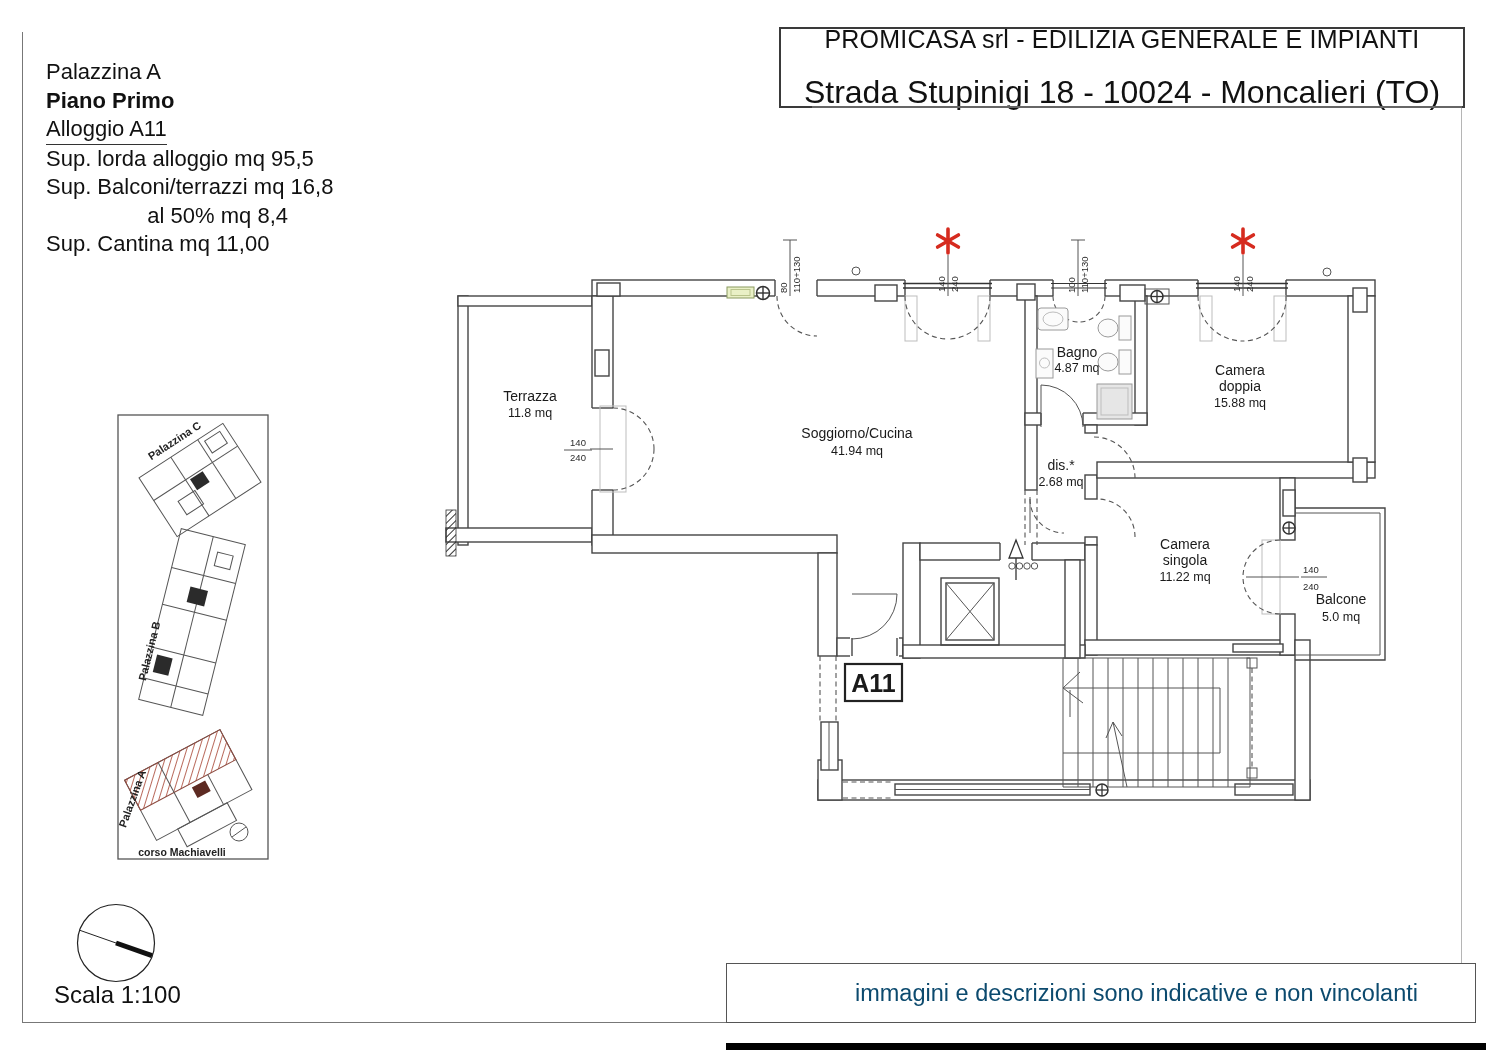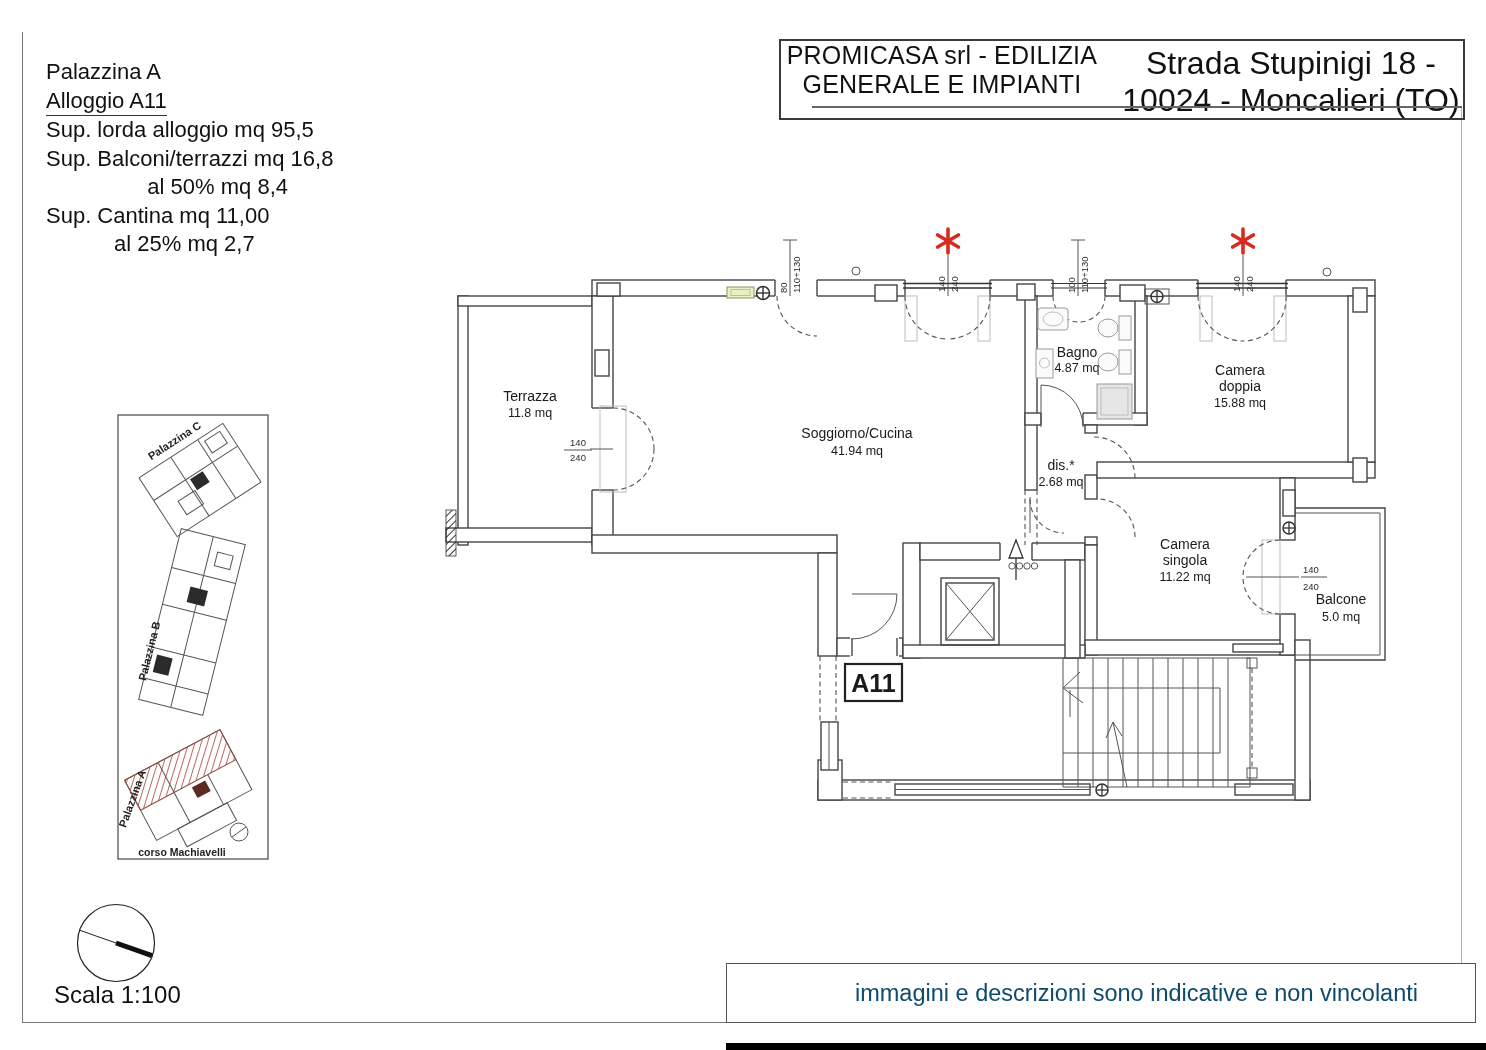--- a/index.html
+++ b/index.html
@@ -1,22 +1,22 @@
 <!DOCTYPE html>
 <html><head>
 <meta charset="utf-8">
 <style>
   html,body{margin:0;padding:0;background:#fff;}
   #page{position:relative;width:1486px;height:1050px;background:#fff;overflow:hidden;
         font-family:"Liberation Sans", sans-serif;color:#111;}
   svg{position:absolute;left:0;top:0;}
   .abs{position:absolute;}
   
-  #header-box{left:779px;top:39px;width:682px;height:77px;border:2px solid #3a3a3a;
-              display:flex;flex-direction:row;justify-content:center;text-align:center;gap:16px;}
+  #header-box{left:779px;top:27px;width:682px;height:77px;border:2px solid #3a3a3a;
+              display:flex;flex-direction:column;justify-content:center;text-align:center;gap:16px;}
   #header-box .l1{font-size:25px;letter-spacing:.2px;}
   #header-box .l2{font-size:32px;margin-top:4px;}
   #header-underline{left:812px;top:106px;width:650px;border-top:2px solid #666;}
   
   #info{left:46px;top:58px;font-size:22px;line-height:28.5px;}
   #info .bold{font-weight:bold;}
   #info .und{display:inline-block;border-bottom:1.6px solid #333;padding-bottom:0px;}
   #info .ind1{margin-left:56px;text-align:center;}
   #info .ind2{margin-left:68px;}
   #info .gap{margin-top:31px;}
@@ -56,26 +56,26 @@
   <div class="abs" id="right-border"></div>
 
   <div class="abs" id="header-box">
     <div class="l1">PROMICASA srl - EDILIZIA GENERALE E IMPIANTI</div>
     <div class="l2">Strada Stupinigi 18 - 10024 - Moncalieri (TO)</div>
   </div>
   <div class="abs" id="header-underline"></div>
 
   <div class="abs" id="info">
     <div>Palazzina A</div>
+    <div class="bold">Piano Primo</div>
     <div><span class="und">Alloggio A11</span></div>
     <div>Sup. lorda alloggio mq 95,5</div>
     <div>Sup. Balconi/terrazzi mq 16,8</div>
     <div class="ind1">al 50% mq 8,4</div>
     <div>Sup. Cantina mq 11,00</div>
-    <div class="ind2">al 25% mq 2,7</div>
   </div>
 
   <div class="abs" id="scala">Scala 1:100</div>
 
   <div class="abs" id="footer-box">
     <span>immagini e descrizioni sono indicative e non vincolanti</span>
   </div>
   <div class="abs" id="black-bar"></div>
 
   <svg width="1486" height="1050" viewBox="0 0 1486 1050">

